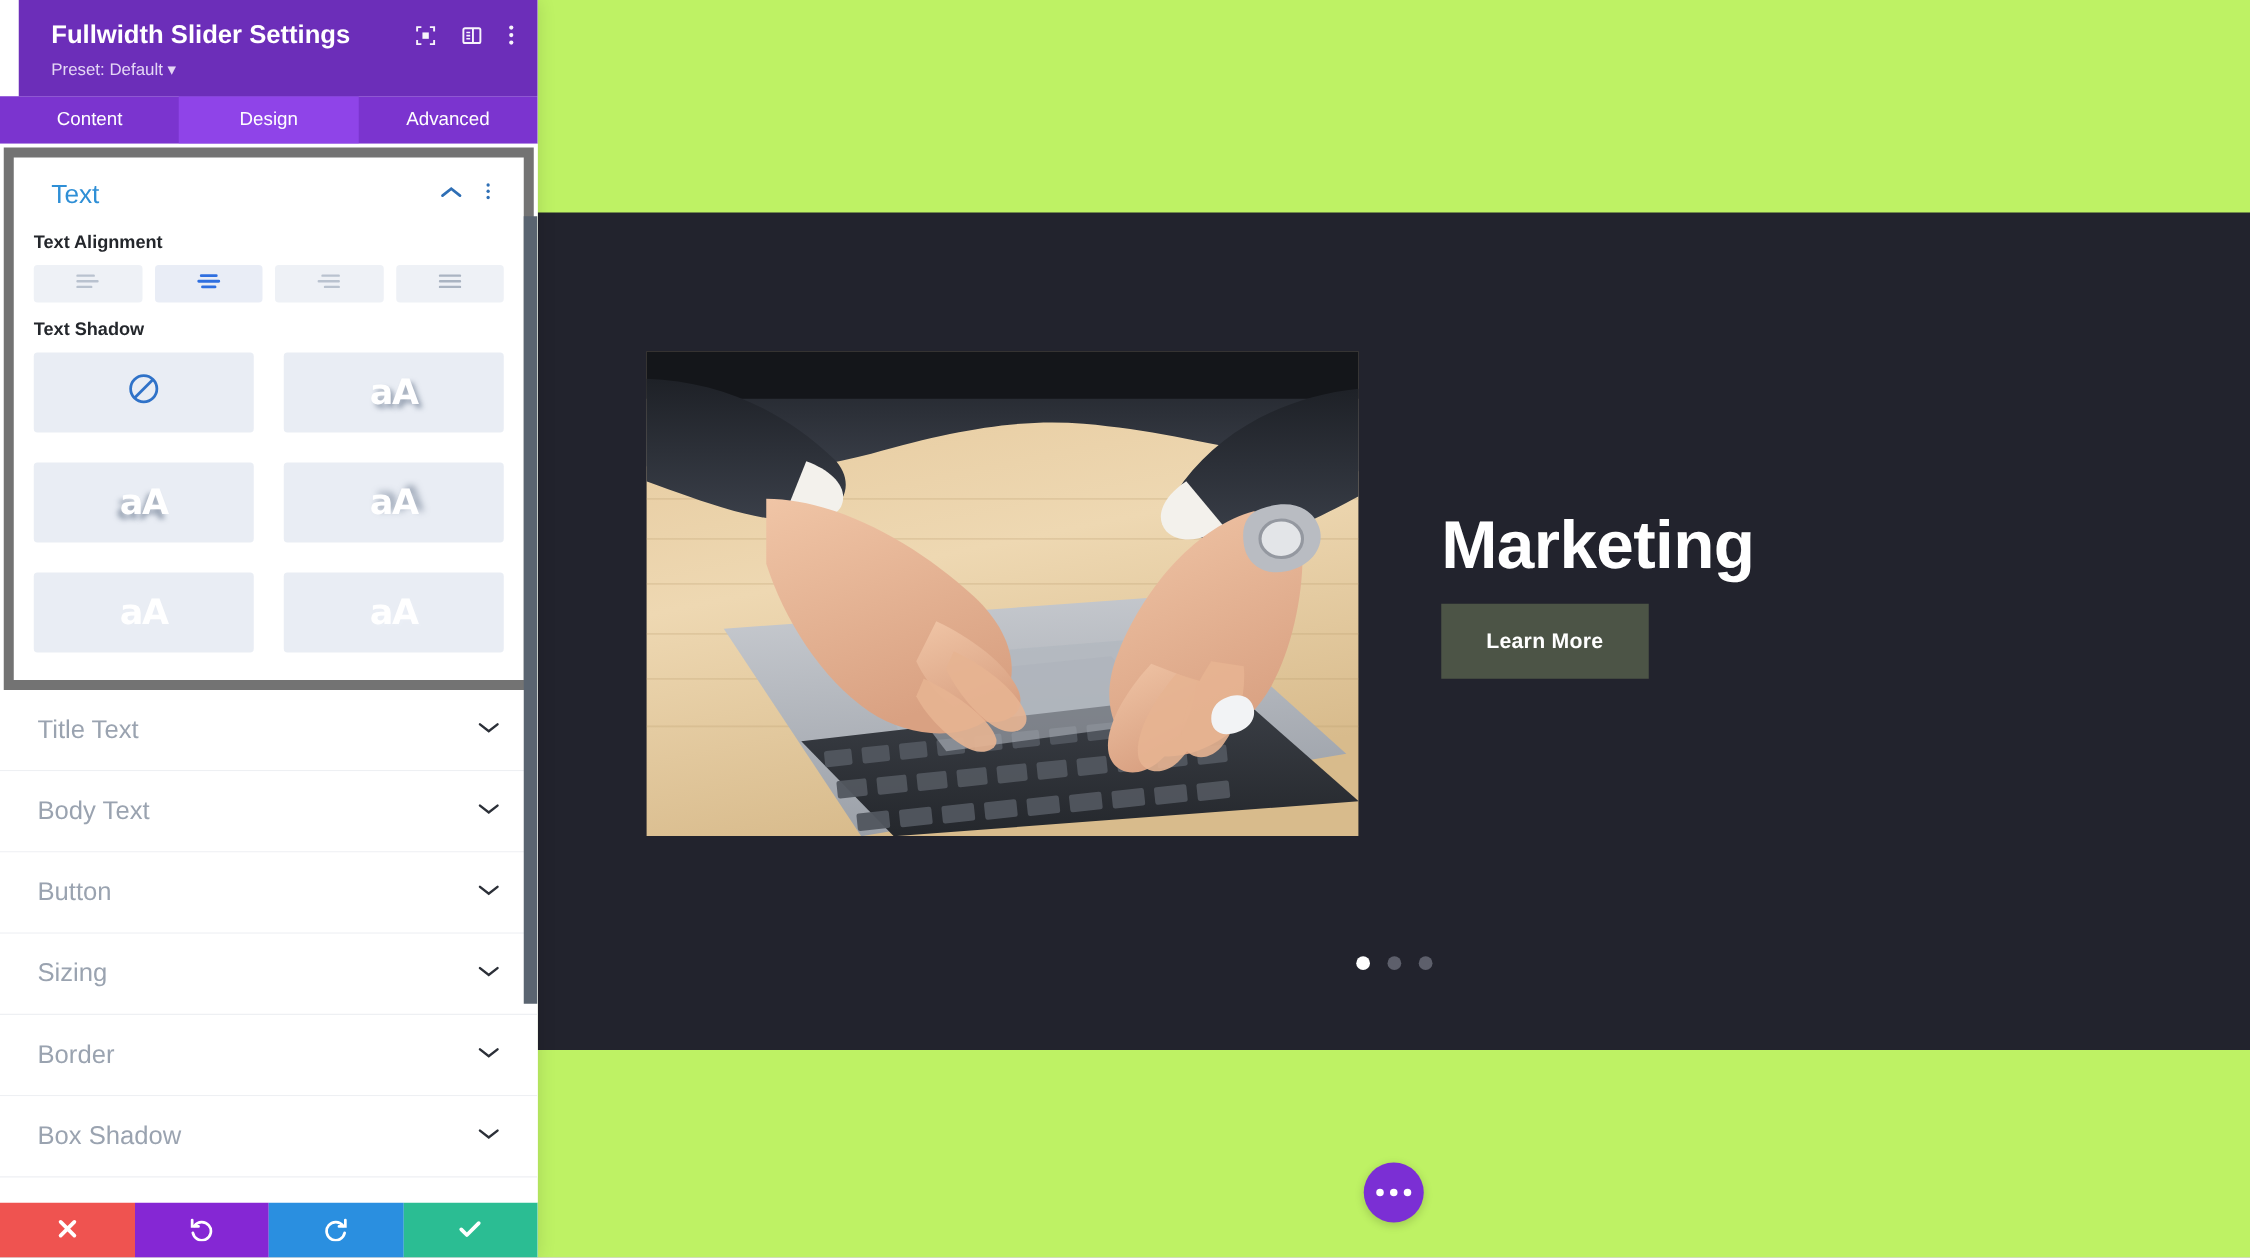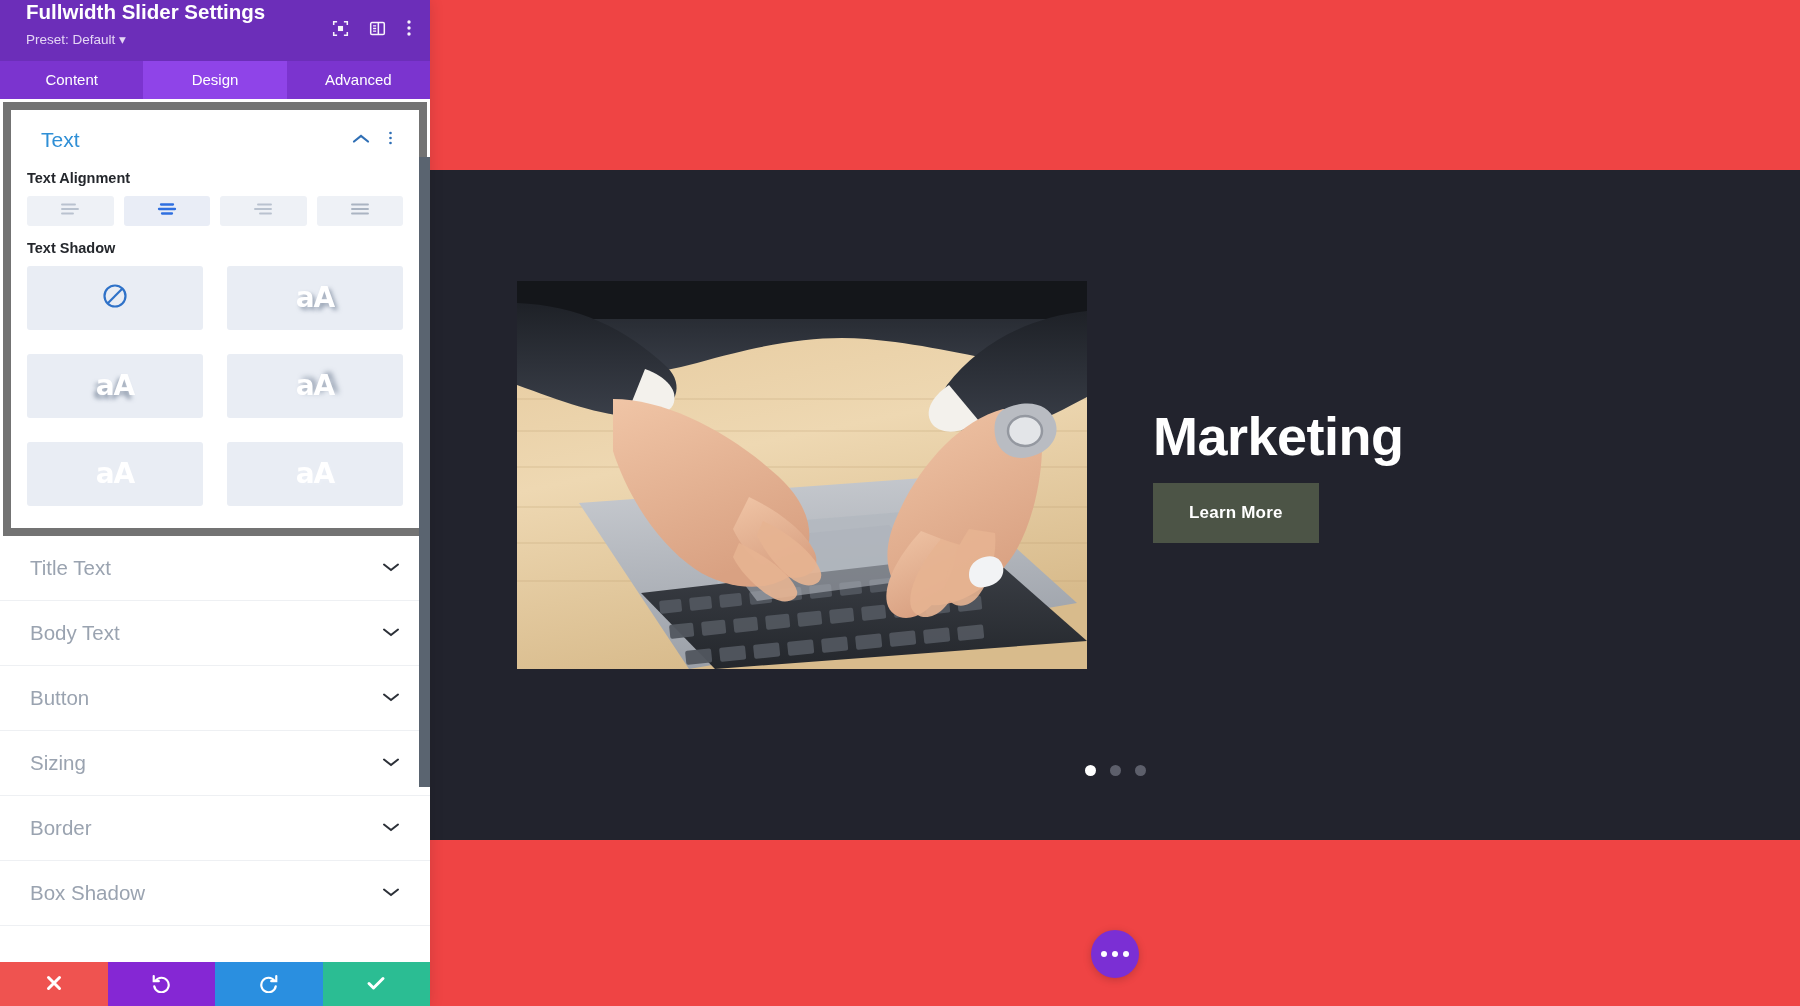--- a/index.html
+++ b/index.html
@@ -16,21 +16,21 @@
     width: 1800px;
     height: 1006px;
     background: #ffffff;
   }
 
   
   #site-preview {
     position: absolute;
     left: 430px; top: 0;
     width: 1370px; height: 1006px;
-    background: #ef4444;
+    background: #bef264;
     overflow: hidden;
   }
   .slider-hero {
     position: absolute;
     left: 0; top: 170px;
     width: 1370px; height: 670px;
     background: #22232d;
     overflow: hidden;
   }
   .slide-inner {
@@ -124,23 +124,24 @@
     left: 0; top: 0;
     width: 430px; height: 1006px;
     background: #ffffff;
     display: flex;
     flex-direction: column;
     z-index: 10;
     box-shadow: 0 0 14px rgba(0,0,0,0.12);
   }
   .panel-header {
     background: #6c2eb9;
-    padding: 0 22px 14px 26px;
+    padding: 16px 22px 14px 26px;
     flex: 0 0 auto;
     position: relative;
+    margin-left: 15px;
   }
   .panel-title {
     color: #ffffff;
     font-size: 20.5px;
     font-weight: 700;
     line-height: 1.2;
   }
   .panel-preset {
     color: #e4d6f5;
     font-size: 13.5px;

